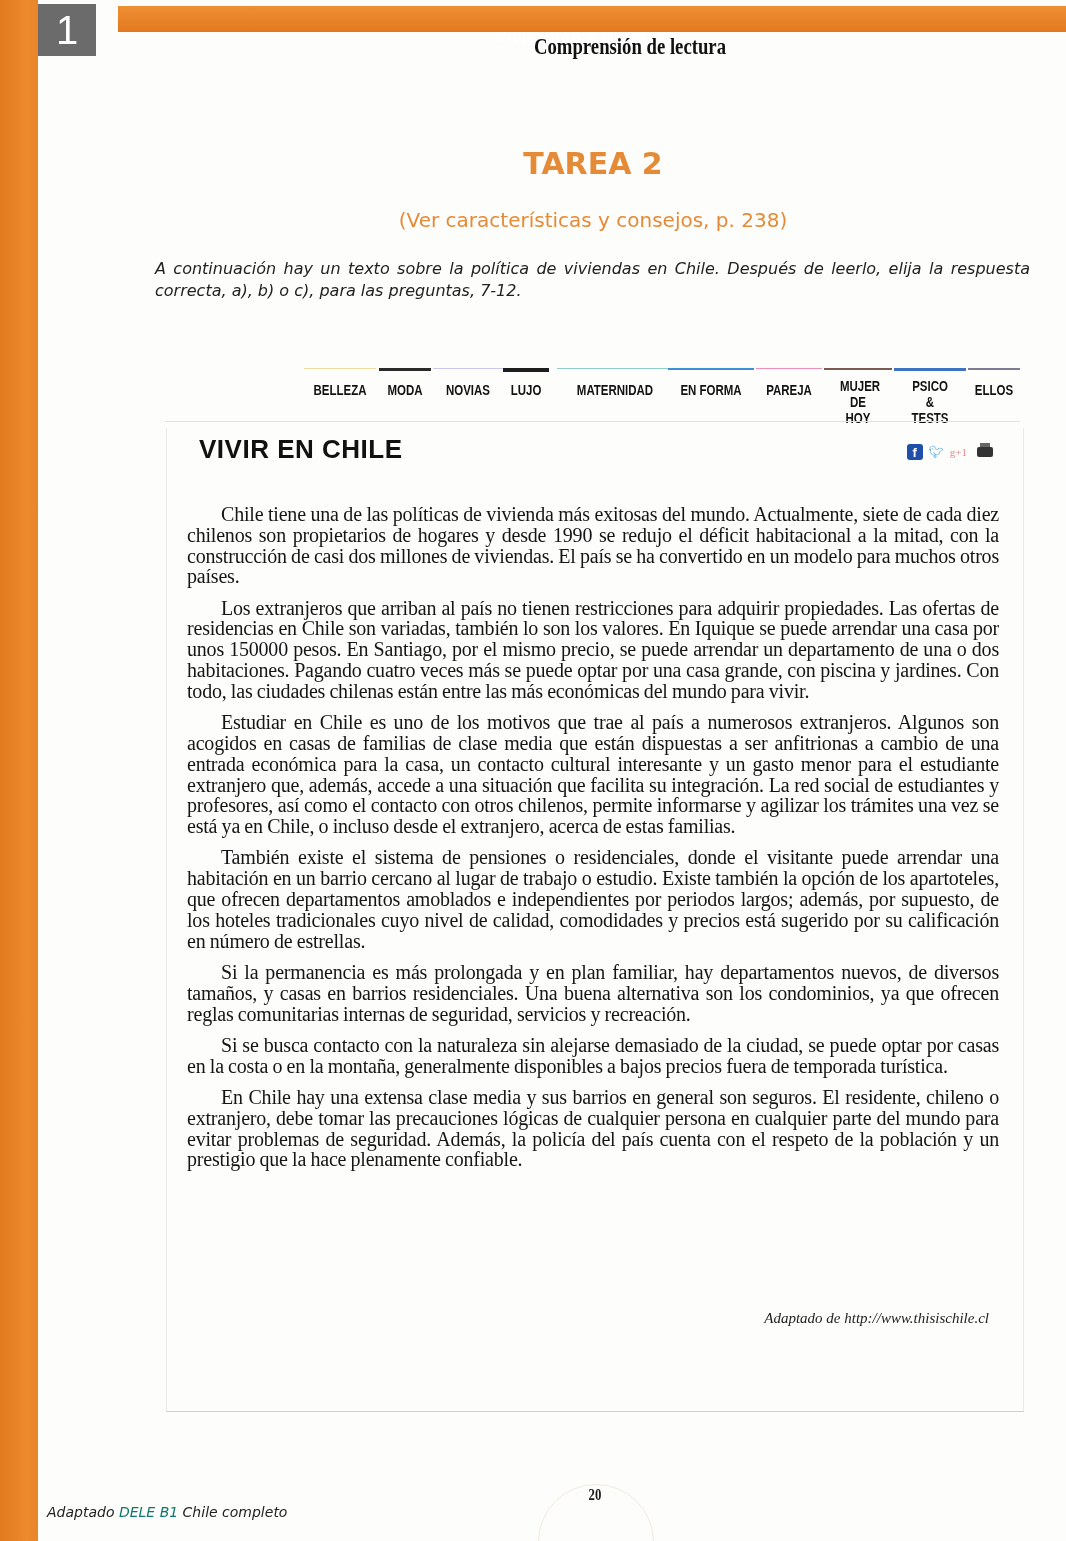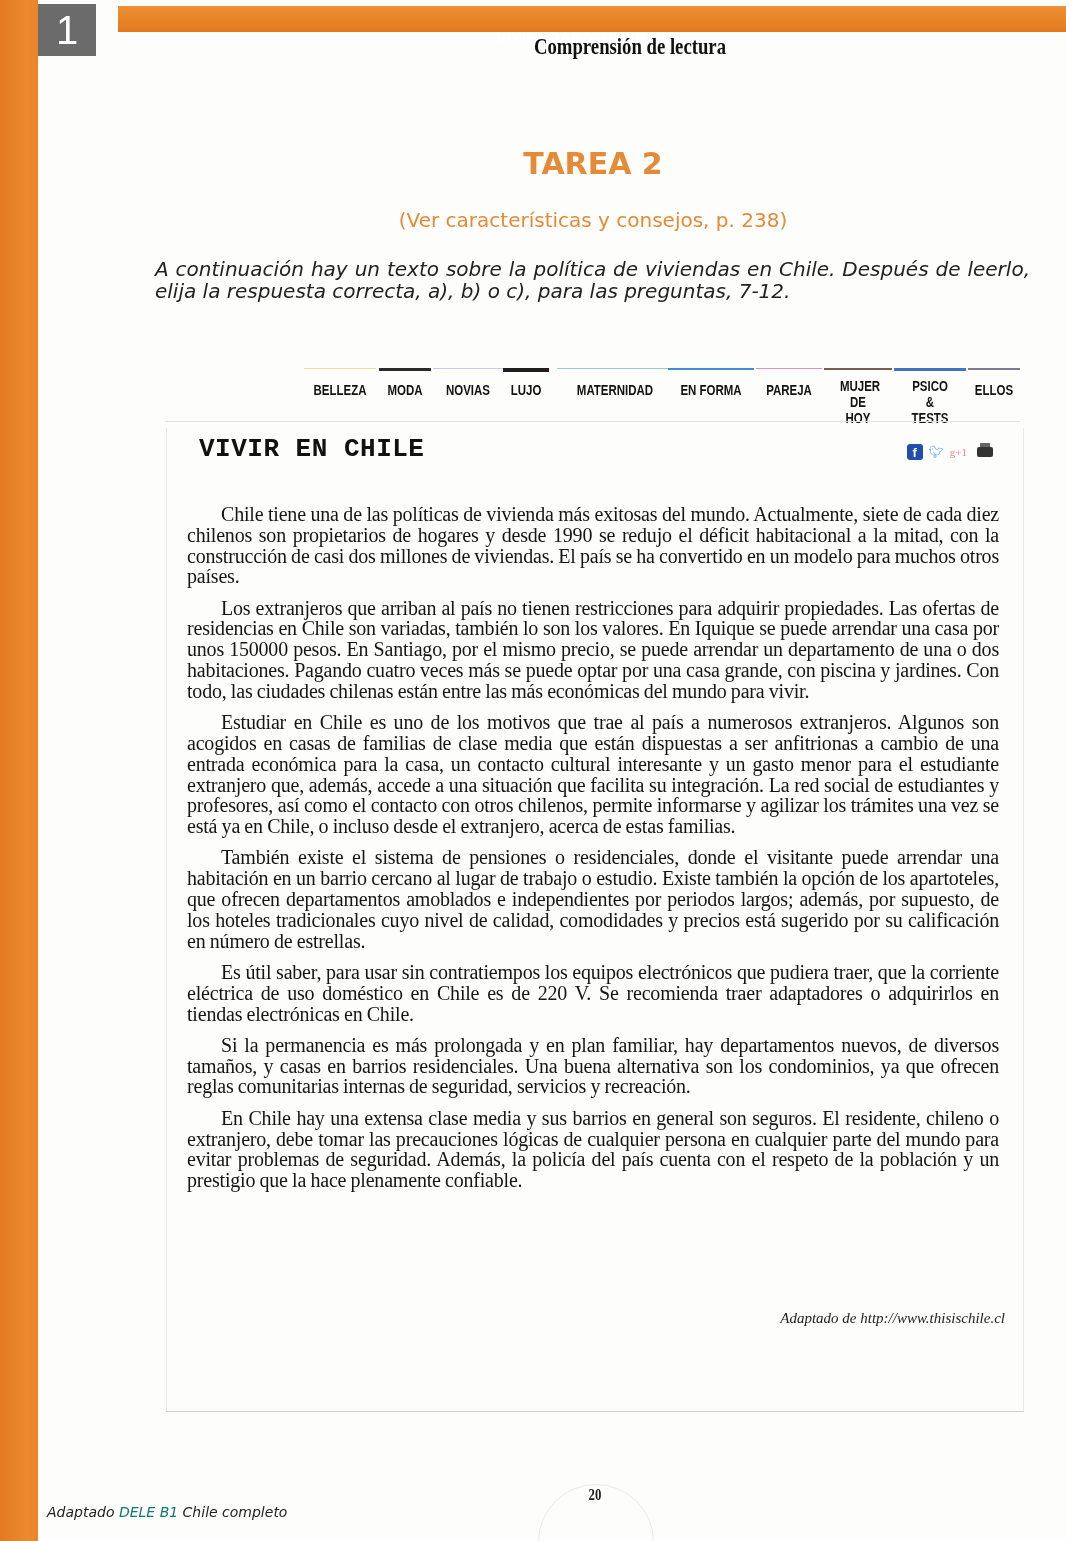--- a/index.html
+++ b/index.html
@@ -18,49 +18,49 @@
     letter-spacing: 0.5px; margin-left: -10px; margin-top: 20px; }
   .section-title { position: absolute; left: 350px; top: 33px; width: 560px; text-align: center;
     font-family: "Liberation Serif", serif; font-weight: bold; font-size: 24px;
     transform: scaleX(0.78); letter-spacing: 0px; color: #111; }
 
   .tarea { position: absolute; left: 0; width: 1186px; top: 146px; text-align: center;
     color: #e58a36; font-family: "DejaVu Sans", sans-serif; font-size: 30px; font-weight: bold; }
   .subref { position: absolute; left: 0; width: 1186px; top: 208px; text-align: center;
     color: #e58a36; font-size: 20px; }
   .instructions { position: absolute; left: 155px; top: 258px; width: 875px;
-    font-style: italic; font-size: 20px; line-height: 22px; color: #222; text-align: justify; }
+    font-style: italic; font-size: 16px; line-height: 22px; color: #222; text-align: justify; }
 
   .nav { position: absolute; left: 165px; top: 368px; width: 855px; height: 50px; }
   .nav-item { position: absolute; top: 0; height: 50px; }
   .nav-bar { position: absolute; left: 0; right: 0; top: 0; height: 3px; }
   .nav-label { position: absolute; left: 0; right: 0; top: 14px; text-align: center;
     font-family: "Liberation Sans", sans-serif; font-weight: bold; font-size: 14px;
     transform: scaleX(0.82); color: #111; line-height: 16px; }
   .nav-label.two { top: 10px; }
   .nav-divider { position: absolute; left: 165px; top: 421px; width: 855px; height: 1px; background: #e2e2e2; }
 
   .article { position: absolute; left: 166px; top: 428px; width: 858px; height: 984px;
     border-left: 1px solid #eaeaea; border-right: 1px solid #eaeaea; border-bottom: 1px solid #cfcfcf; }
-  .article-title { position: absolute; left: 32px; top: 6px; font-family: Liberation Mono, monospace;
+  .article-title { position: absolute; left: 32px; top: 6px; font-family: Liberation Sans, sans-serif;
     font-weight: bold; font-size: 26px; color: #111; letter-spacing: 0.5px; text-align: right; }
   .share { position: absolute; right: 30px; top: 16px; display: flex; gap: 6px; align-items: center; }
   .share span { display: inline-block; }
   .fb { width: 16px; height: 16px; background: #1f4fa8; border-radius: 3px; color: #fff; font-weight: bold;
     font-size: 13px; line-height: 17px; text-align: center; font-family: "Liberation Sans", sans-serif; }
   .tw { color: #3d9be9; font-size: 12px; }
   .gp { color: #e48a8a; font-size: 11px; font-family: "Liberation Serif", serif; }
   .pr { width: 16px; height: 10px; background: #333; border-radius: 2px; position: relative; margin-left: 4px; }
   .pr::before { content: ""; position: absolute; left: 3px; top: -4px; width: 10px; height: 4px; background: #666; }
 
   .body-text { position: absolute; left: 20px; top: 76px; width: 812px;
     font-family: "Liberation Serif", serif; font-size: 20px; line-height: 20.8px; color: #151515;
     text-align: justify; }
   .body-text p { text-indent: 34px; margin-bottom: 10.5px; letter-spacing: -0.2px; word-spacing: -0.5px; }
-  .source { position: absolute; right: 18px; top: 882px; font-family: "Liberation Serif", serif;
+  .source { position: absolute; right: 34px; top: 882px; font-family: "Liberation Serif", serif;
     font-style: italic; font-size: 15px; color: #222; }
 
   .footer-brand { position: absolute; left: 47px; top: 1504px; font-style: italic; font-size: 14px; color: #222; }
   .footer-brand .accent { color: #0f766e; }
   .page-number { position: absolute; left: 587px; top: 1486px; font-family: "Liberation Serif", serif;
     font-weight: bold; font-size: 16px; transform: scaleX(0.8); }
   .page-circle { position: absolute; left: 538px; top: 1484px; width: 116px; height: 116px;
     border: 1px solid #f1eadf; border-radius: 50%; }
 </style>
 </head>
@@ -128,22 +128,22 @@
     <span class="tw">🐦︎</span>
     <span class="gp">g+1</span>
     <span class="pr"></span>
   </div>
 
   <div class="body-text">
     <p>Chile tiene una de las políticas de vivienda más exitosas del mundo. Actualmente, siete de cada diez chilenos son propietarios de hogares y desde 1990 se redujo el déficit habitacional a la mitad, con la construcción de casi dos millones de viviendas. El país se ha convertido en un modelo para muchos otros países.</p>
     <p>Los extranjeros que arriban al país no tienen restricciones para adquirir propiedades. Las ofertas de residencias en Chile son variadas, también lo son los valores. En Iquique se puede arrendar una casa por unos 150000 pesos. En Santiago, por el mismo precio, se puede arrendar un departamento de una o dos habitaciones. Pagando cuatro veces más se puede optar por una casa grande, con piscina y jardines. Con todo, las ciudades chilenas están entre las más económicas del mundo para vivir.</p>
     <p>Estudiar en Chile es uno de los motivos que trae al país a numerosos extranjeros. Algunos son acogidos en casas de familias de clase media que están dispuestas a ser anfitrionas a cambio de una entrada económica para la casa, un contacto cultural interesante y un gasto menor para el estudiante extranjero que, además, accede a una situación que facilita su integración.  La red social de estudiantes y profesores, así como el contacto con otros chilenos, permite informarse y agilizar los trámites una vez se está ya en Chile, o incluso desde el extranjero, acerca de estas familias.</p>
     <p>También existe el sistema de pensiones o residenciales, donde el visitante puede arrendar una habitación en un barrio cercano al lugar de trabajo o estudio. Existe también la opción de los apartoteles, que ofrecen departamentos amoblados e independientes por periodos largos; además, por supuesto, de los hoteles tradicionales cuyo nivel de calidad, comodidades y precios está sugerido por su calificación en número de estrellas.</p>
-    <p>Es útil saber, para usar sin contratiempos los equipos electrónicos que pudiera traer, que la corriente eléctrica de uso doméstico en Chile es de 220 V. Se recomienda traer adaptadores o adquirirlos en tiendas electrónicas en Chile.</p>
     <p>Si la permanencia es más prolongada y en plan familiar, hay departamentos nuevos, de diversos tamaños, y casas en barrios residenciales. Una buena alternativa son los condominios, ya que ofrecen reglas comunitarias internas de seguridad, servicios y recreación.</p>
+    <p>Si se busca contacto con la naturaleza sin alejarse demasiado de la ciudad, se puede optar por casas en la costa o en la montaña, generalmente disponibles a bajos precios fuera de temporada turística.</p>
     <p>En Chile hay una extensa clase media y sus barrios en general son seguros. El residente, chileno o extranjero, debe tomar las precauciones lógicas de cualquier persona en cualquier parte del mundo para evitar problemas de seguridad. Además, la policía del país cuenta con el respeto de la población y un prestigio que la hace plenamente confiable.</p>
   </div>
   <div class="source">Adaptado de http://www.thisischile.cl</div>
 </div>
 
 <div class="footer-brand">
   <span>Adaptado</span>
   <span class="accent">DELE B1</span>
   <span>Chile completo</span>
 </div>

